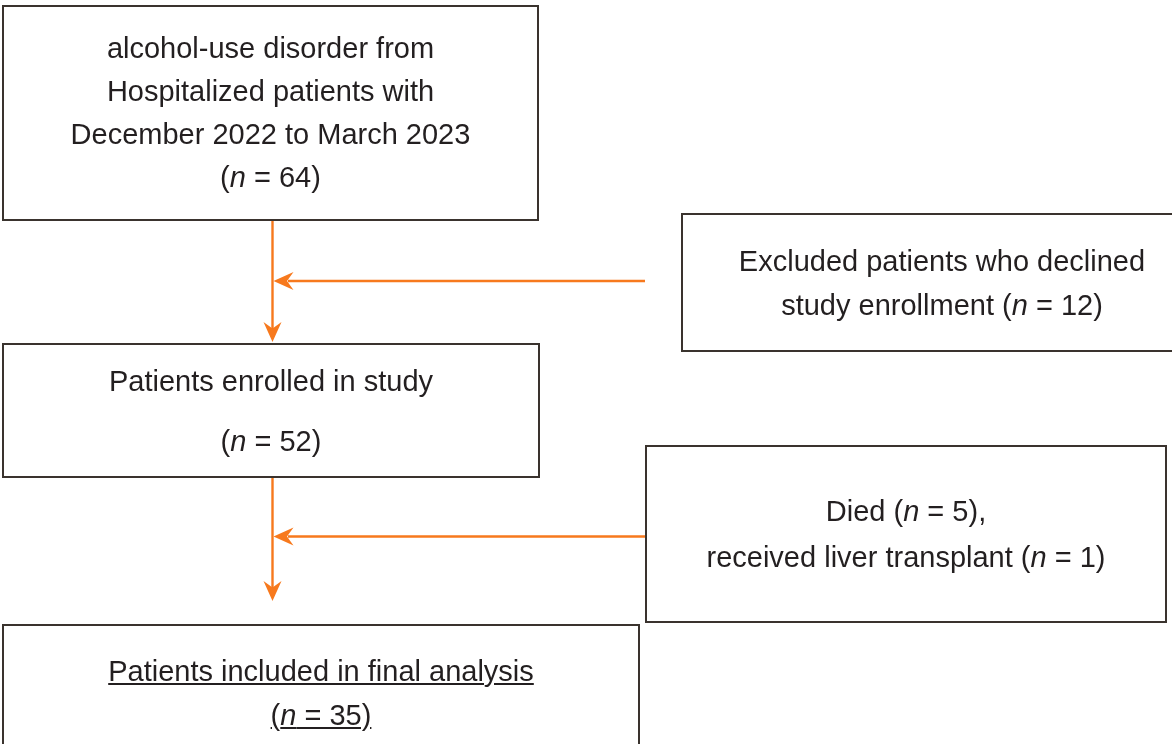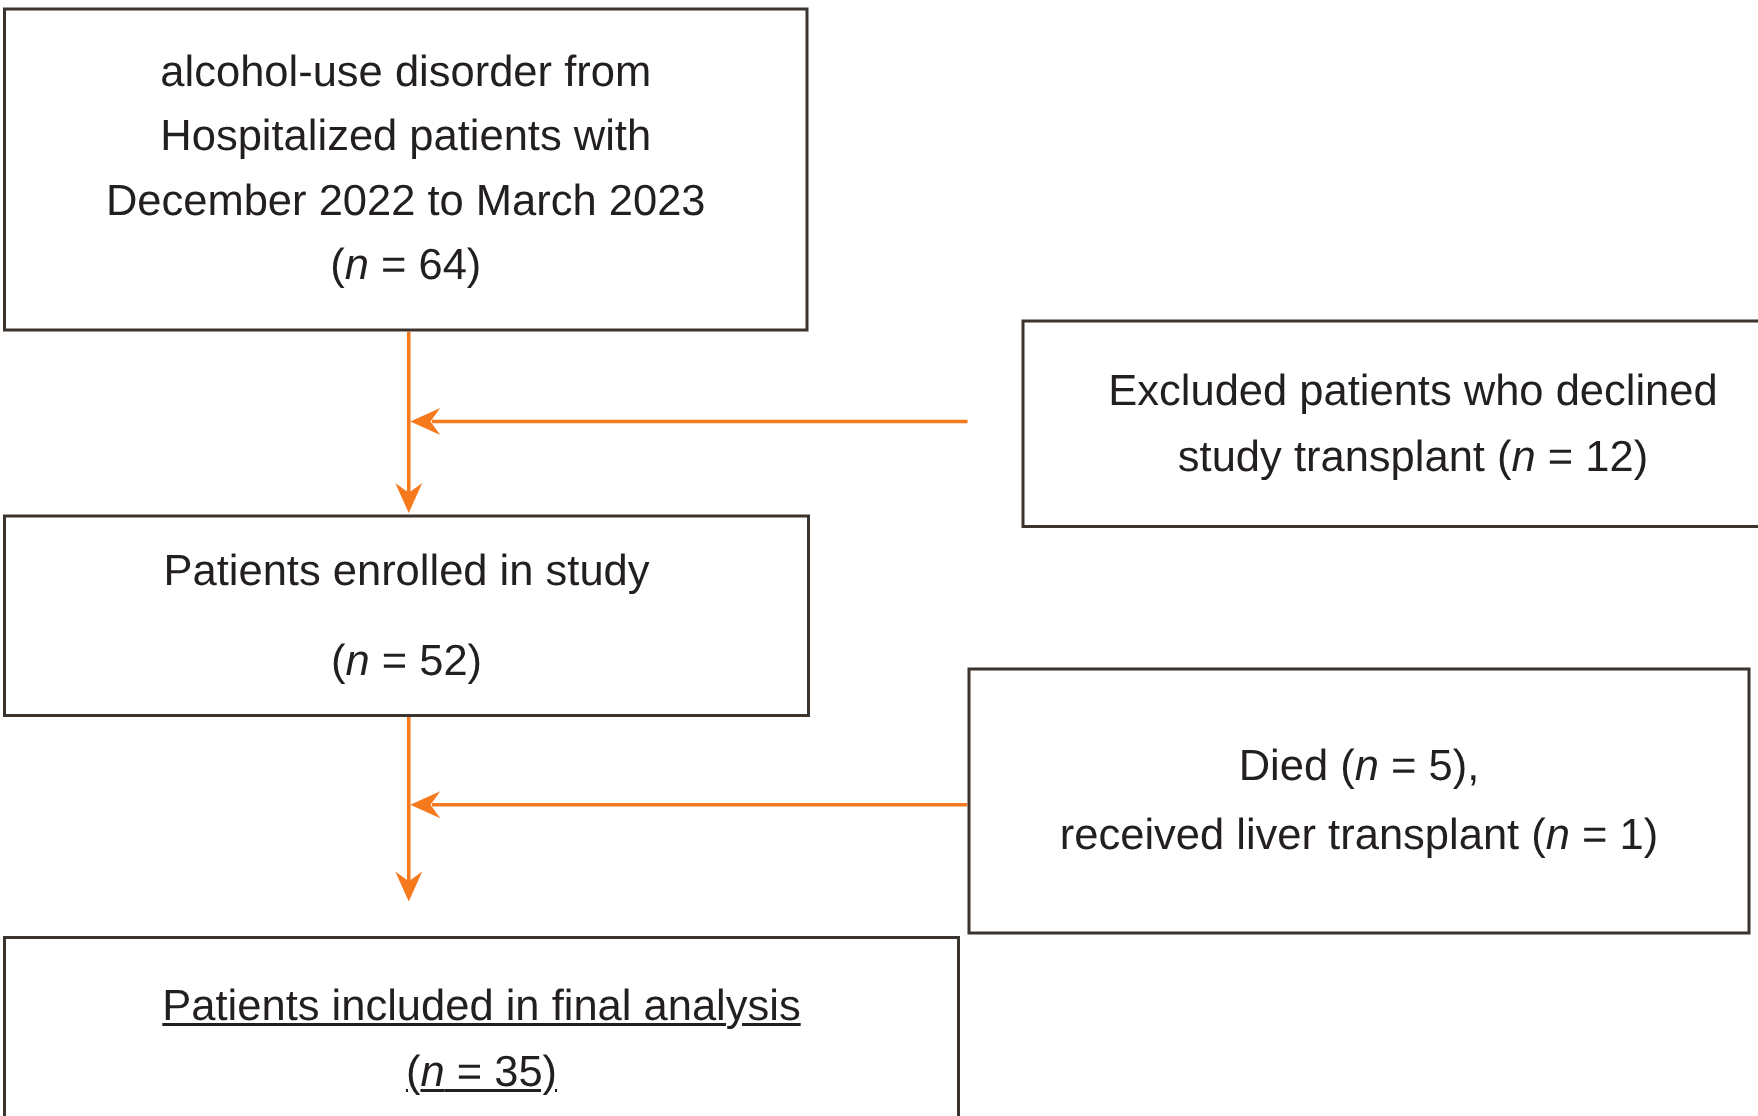--- a/index.html
+++ b/index.html
@@ -85,21 +85,21 @@
 
   <div class="box" id="box-hospitalized">
     <div class="tline">alcohol-use disorder from</div>
     <div class="tline">Hospitalized patients with</div>
     <div class="tline">December 2022 to March 2023</div>
     <div class="tline"><span>(</span><i>n</i><span> = 64)</span></div>
   </div>
 
   <div class="box" id="box-excluded">
     <div class="tline">Excluded patients who declined</div>
-    <div class="tline"><span>study transplant (</span><i>n</i><span> = 12)</span></div>
+    <div class="tline"><span>study enrollment (</span><i>n</i><span> = 12)</span></div>
   </div>
 
   <div class="box" id="box-enrolled">
     <div class="tline">Patients enrolled in study</div>
     <div class="tline"><span>(</span><i>n</i><span> = 52)</span></div>
   </div>
 
   <div class="box" id="box-dropout">
     <div class="tline"><span>Died (</span><i>n</i><span> = 5),</span></div>
     <div class="tline"><span>received liver transplant (</span><i>n</i><span> = 1)</span></div>

